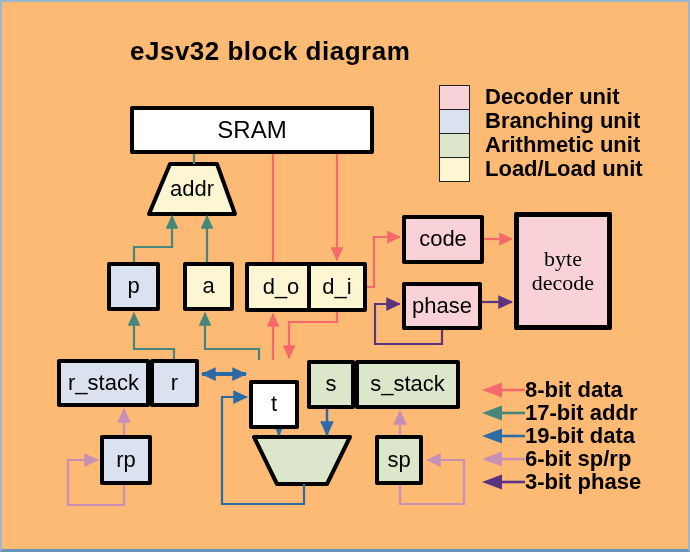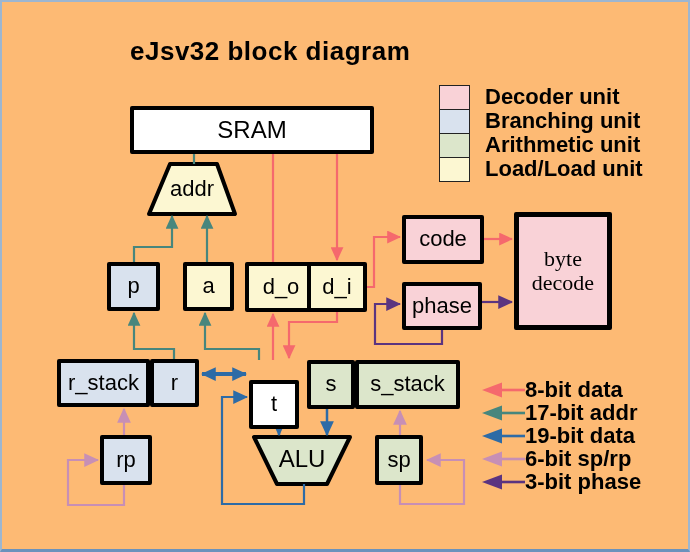--- a/index.html
+++ b/index.html
@@ -141,21 +141,20 @@
 
   <div class="box fill-bra" style="left:55px;top:357px;width:93px;height:48px">r_stack</div>
   <div class="box fill-bra" style="left:148px;top:357px;width:49px;height:48px">r</div>
   <div class="box fill-white" style="left:247px;top:358px;width:50px;height:49px">t</div>
   <div class="box fill-ari" style="left:305px;top:358px;width:48px;height:49px">s</div>
   <div class="box fill-ari" style="left:353px;top:358px;width:105px;height:49px">s_stack</div>
 
   <div class="box fill-bra" style="left:98px;top:433px;width:52px;height:50px">rp</div>
   <div class="box fill-ari" style="left:373px;top:433px;width:48px;height:50px">sp</div>
 
-  <div class="trap-label" style="left:252px;top:435px;width:96px;height:44px;font-size:24px">ALU</div>
 
   <div>
     <div class="swatch fill-dec" style="left:437px;top:83px"></div>
     <div class="swatch fill-bra" style="left:437px;top:107px"></div>
     <div class="swatch fill-ari" style="left:437px;top:131px"></div>
     <div class="swatch fill-lst" style="left:437px;top:155px"></div>
     <div class="ulabel" style="left:483px;top:83px">Decoder unit</div>
     <div class="ulabel" style="left:483px;top:107px">Branching unit</div>
     <div class="ulabel" style="left:483px;top:131px">Arithmetic unit</div>
     <div class="ulabel" style="left:483px;top:155px">Load/Load unit</div>

